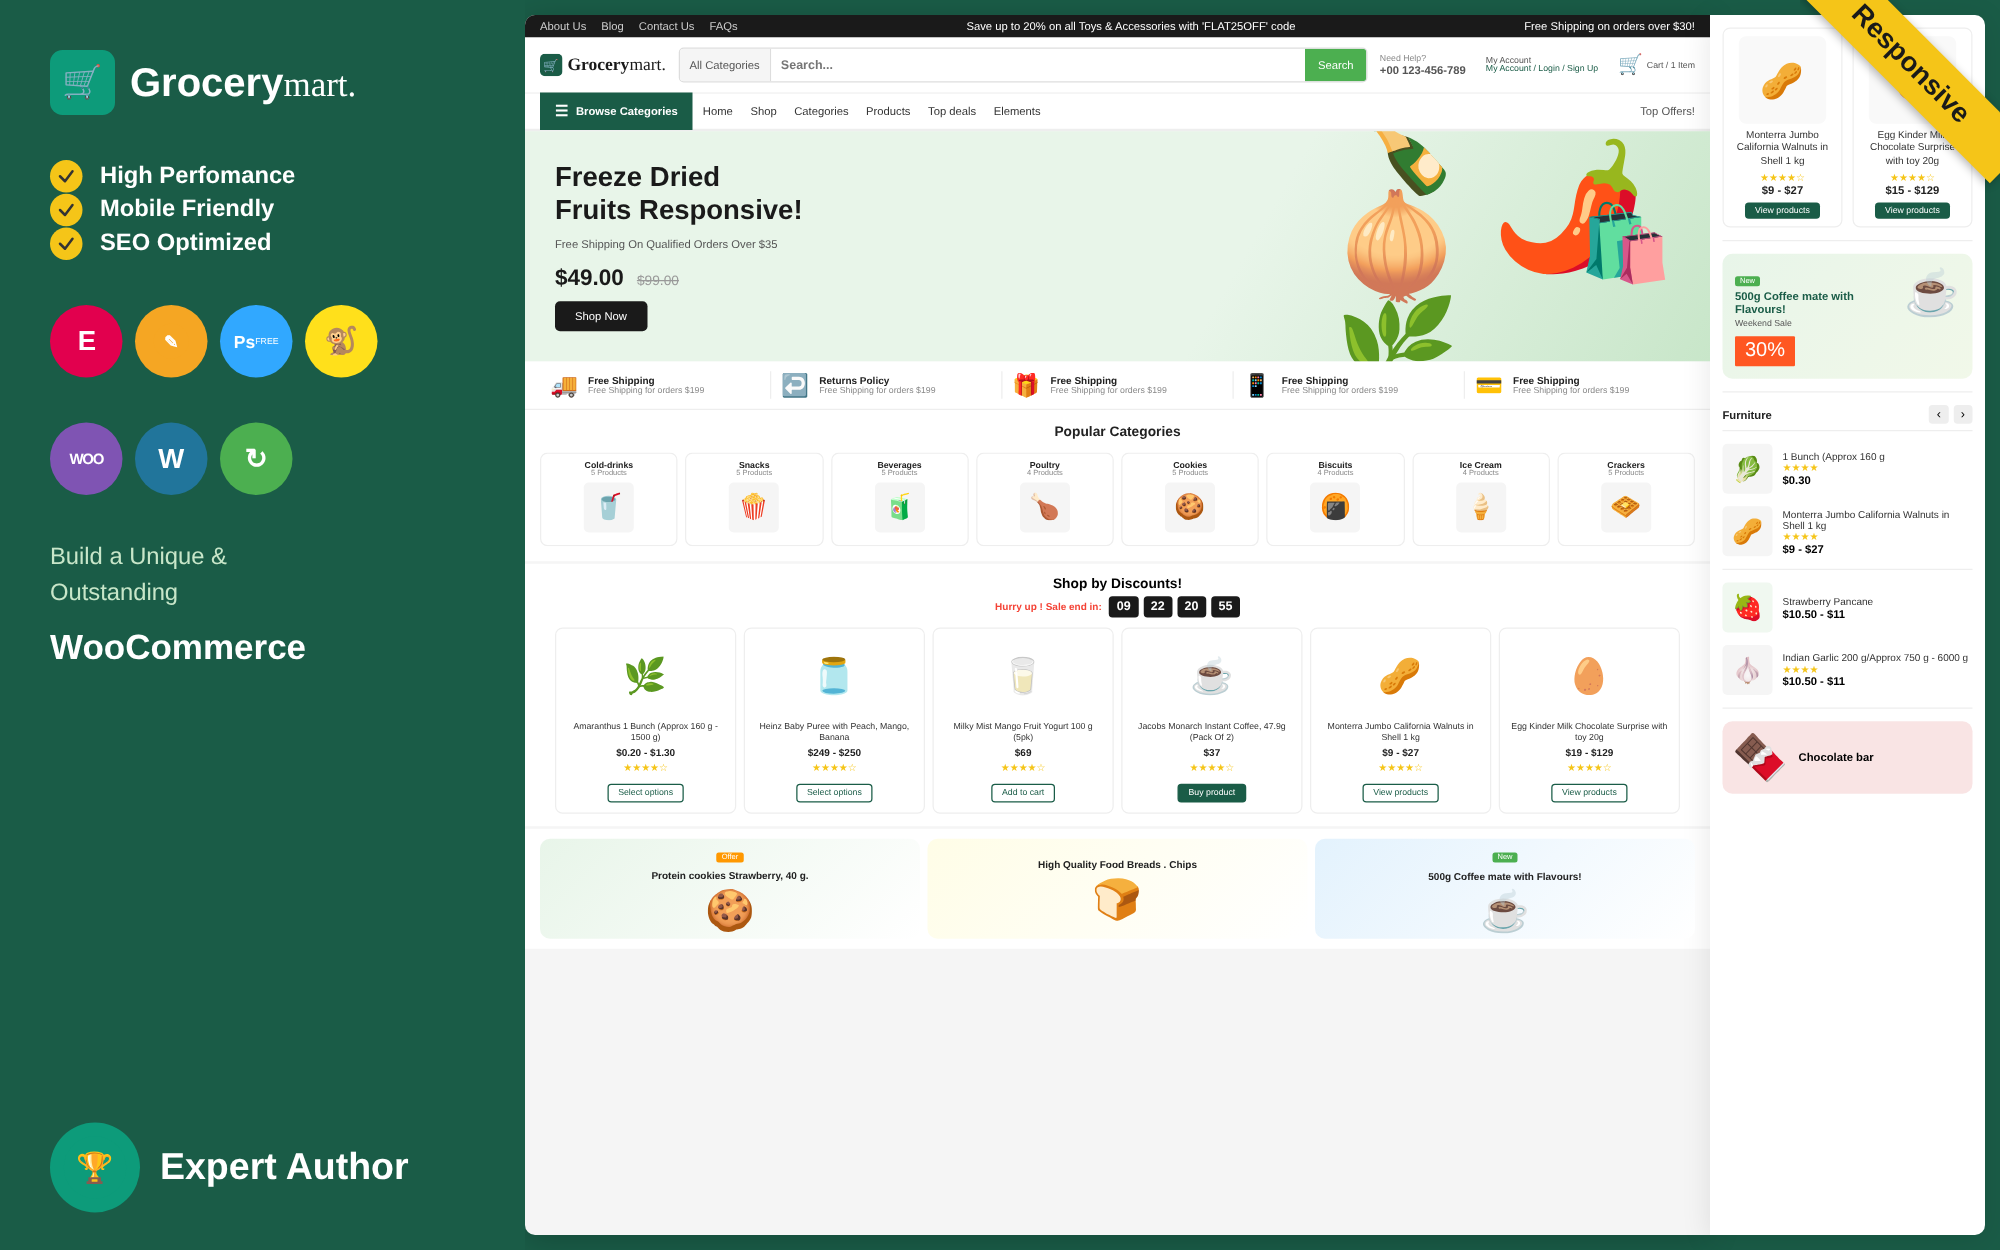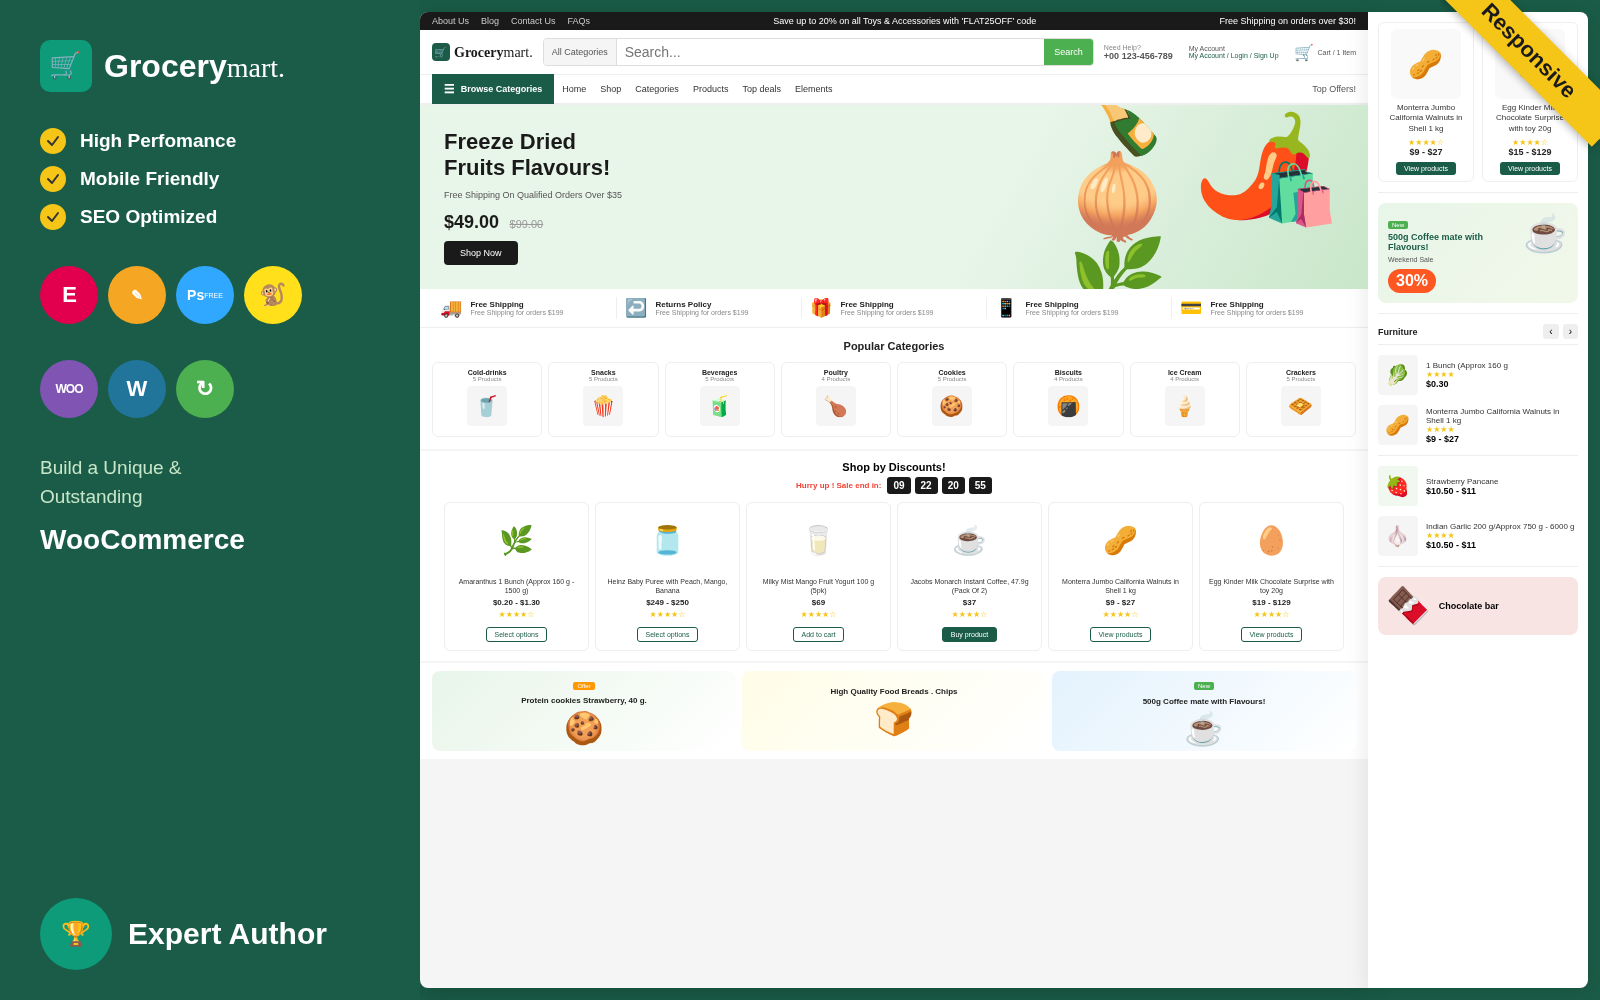--- a/index.html
+++ b/index.html
@@ -43,21 +43,21 @@
     }
     .logo-text span {
       font-family: cursive;
       font-weight: 400;
       color: #fff;
     }
 
     .features {
       display: flex;
       flex-direction: column;
-      gap: 12px;
+      gap: 1px;
       margin-bottom: 36px;
     }
     .feature-item {
       display: flex;
       align-items: center;
       gap: 14px;
     }
     .check-icon {
       width: 26px;
       height: 26px;
@@ -231,21 +231,22 @@
       font-size: 9px;
       display: flex;
       align-items: center;
       color: #555;
     }
     .search-input {
       flex: 1;
       border: none;
       outline: none;
       padding: 0 8px;
-      font-size: 14px;
+      font-size: 10px;
+      font-weight: bold;
     }
     .search-btn {
       background: #4caf50;
       color: #fff;
       border: none;
       padding: 0 10px;
       font-size: 9px;
       cursor: pointer;
     }
     .header-right {
@@ -576,23 +577,23 @@
       font-size: 9px;
       font-weight: 700;
       color: #222;
       border-bottom: 1px solid #eee;
       padding-bottom: 5px;
     }
     .sale-badge-large {
       background: #ff5722;
       color: #fff;
       font-size: 22px;
-      font-weight: 700;
+      font-weight: 400;
       padding: 4px 12px;
-      border-radius: 12px;
+      border-radius: 1px;
     }
     .side-promo {
       background: linear-gradient(135deg, #e8f5e9, #f1f8e9);
       border-radius: 8px;
       padding: 10px;
       position: relative;
       overflow: hidden;
     }
     .side-promo-title {
       font-size: 9px;
@@ -746,21 +747,21 @@
         <span>Top deals</span>
         <span>Elements</span>
       </div>
       <div class="nav-right">Top Offers!</div>
     </div>
 
     <div class="store-hero">
       <div class="hero-content">
         <div class="hero-title">
           <span>Freeze Dried</span><br>
-          <span>Fruits Flavours!</span>
+          <span>Fruits Responsive!</span>
         </div>
         <div class="hero-subtitle">Free Shipping On Qualified Orders Over $35</div>
         <div>
           <span class="hero-price">$49.00</span>
           <span class="hero-price-old">$99.00</span>
         </div>
         <button class="hero-btn">Shop Now</button>
       </div>
       <div class="hero-image">
 

